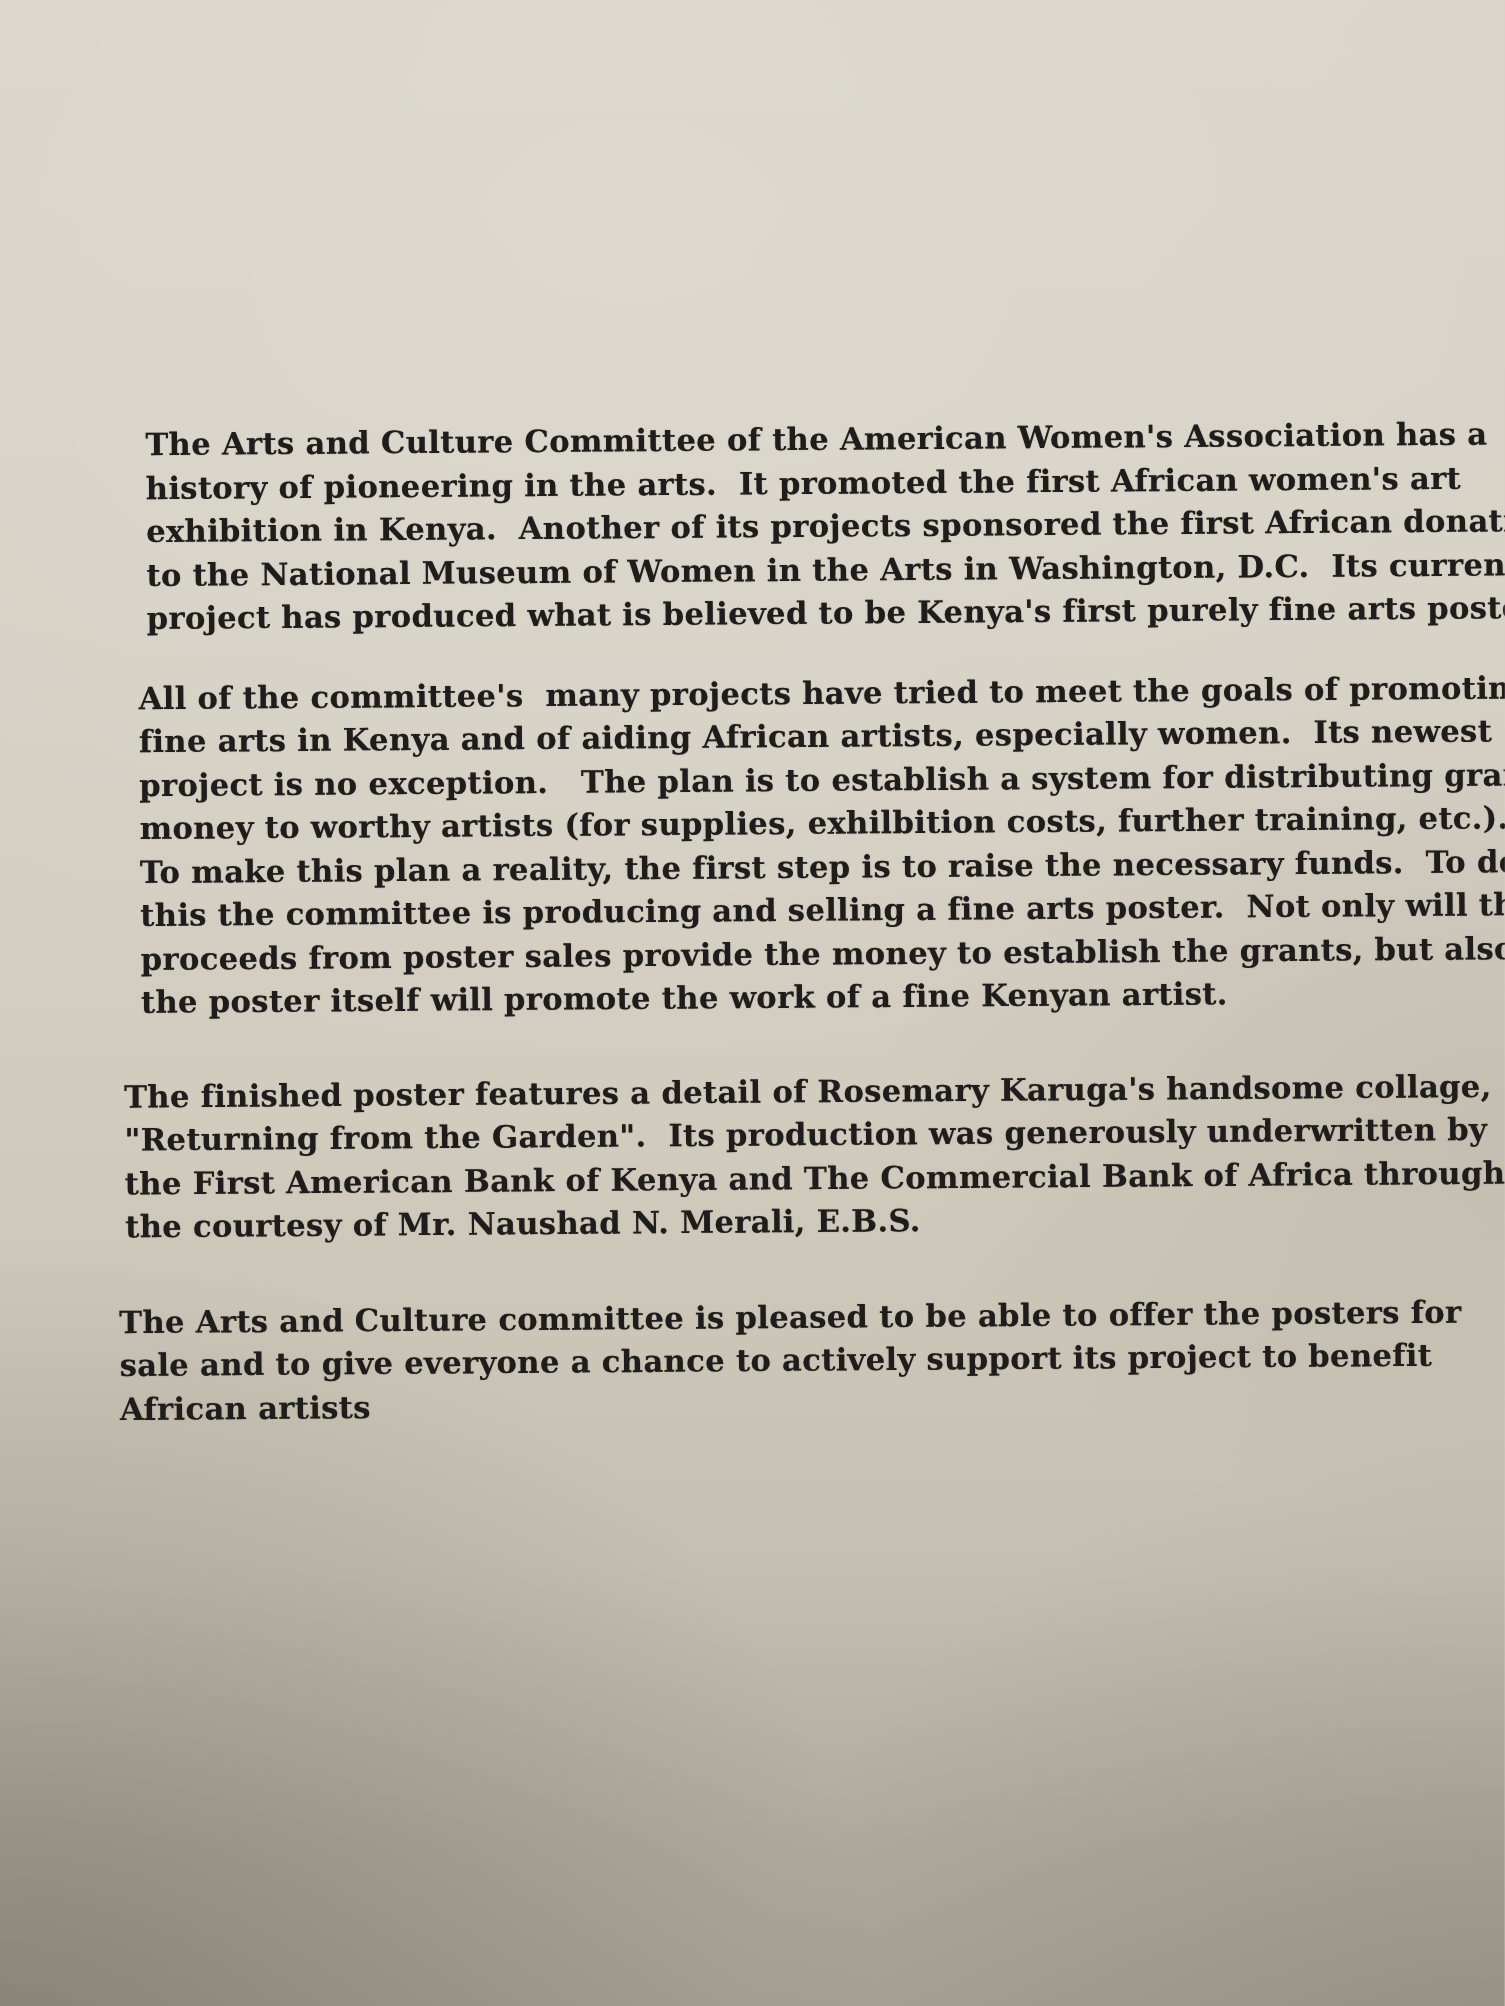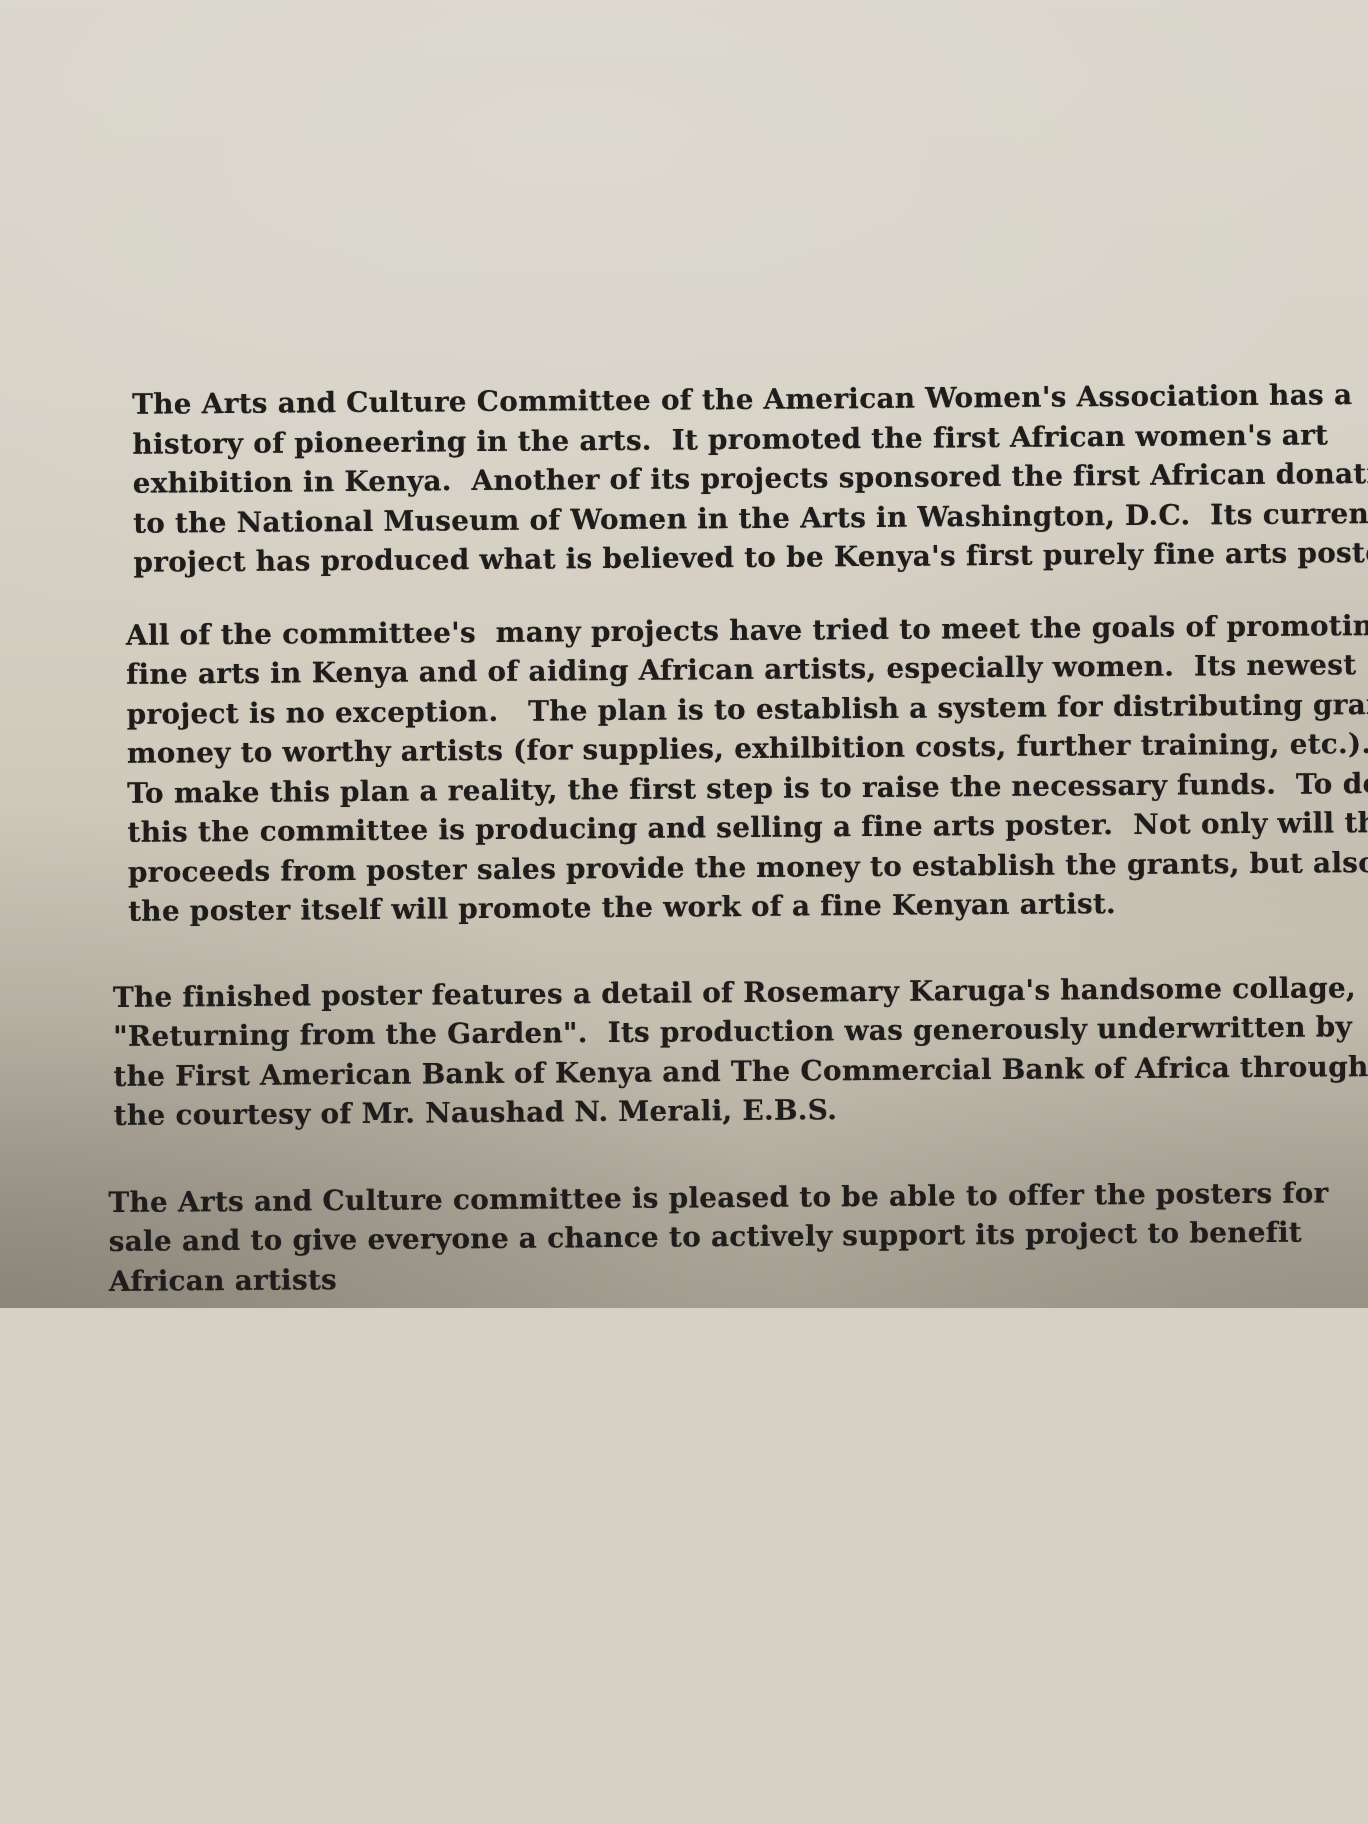--- a/index.html
+++ b/index.html
@@ -10,21 +10,21 @@
   html, body {
     width: 1368px; height: 1824px;
     overflow: hidden;
   }
   body {
     font-family: "DejaVu Serif", "Liberation Serif", serif;
     background: var(--paper);
   }
   .page {
     position: relative;
-    width: 1368px; height: 1308px;
+    width: 1368px; height: 1824px;
     
     background:
       radial-gradient(140% 80% at 42% 12%, rgba(255,255,255,0.12), rgba(255,255,255,0) 55%),
       radial-gradient(95% 65% at 0% 102%, rgba(66,61,52,0.30), rgba(66,61,52,0) 62%),
       radial-gradient(85% 55% at 100% 104%, rgba(66,61,52,0.18), rgba(66,61,52,0) 60%),
       radial-gradient(60% 30% at 100% 55%, rgba(80,74,64,0.10), rgba(80,74,64,0) 70%),
       linear-gradient(180deg, #d9d5ca 0%, #d7d2c6 30%, #d2ccbf 55%, #c5bfb1 78%, #b0aa9d 92%, #a8a295 100%);
   }
   .text-block {
     position: absolute;

